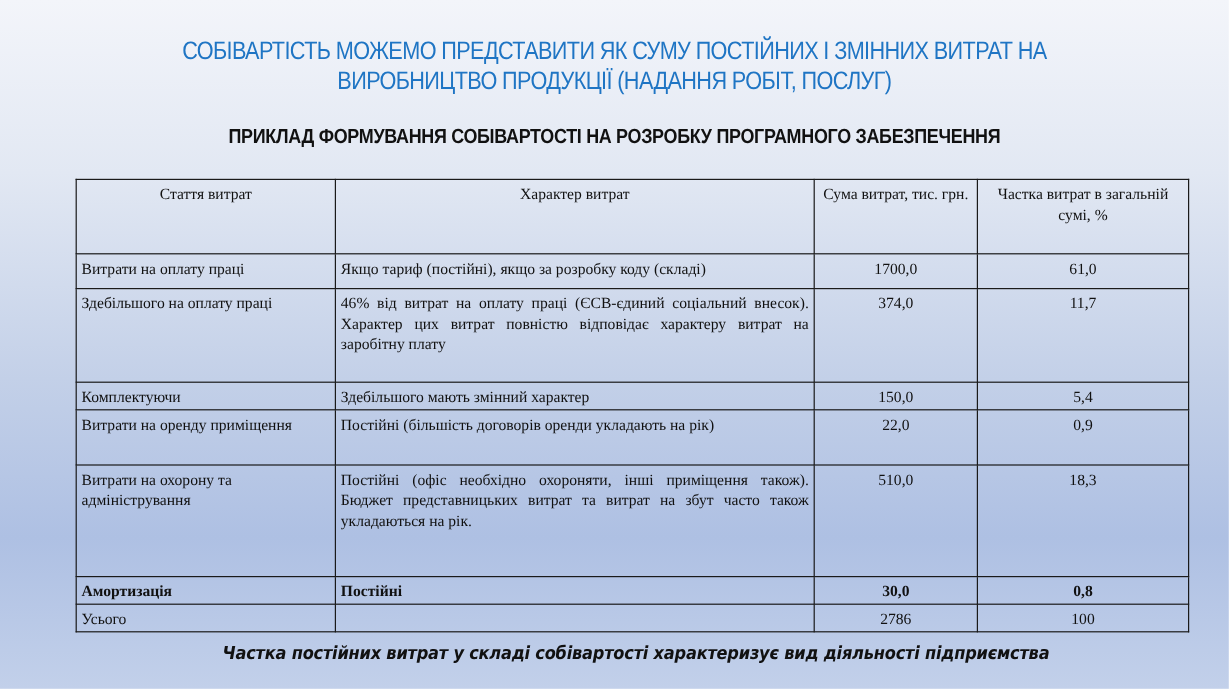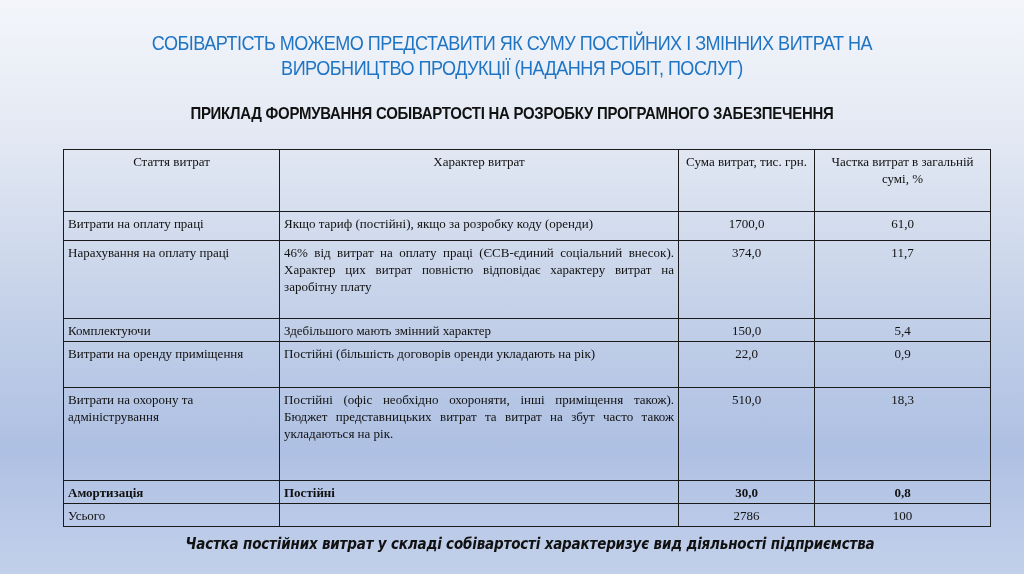--- a/index.html
+++ b/index.html
@@ -54,26 +54,26 @@
   </colgroup>
   <tbody>
       <tr style="height:62px">
     <td class="c">Стаття витрат</td>
     <td class="c">Характер витрат</td>
     <td class="c">Сума витрат, тис. грн.</td>
     <td class="c">Частка витрат в загальній сумі, %</td>
   </tr>
   <tr style="height:29px">
     <td>Витрати на оплату праці</td>
-    <td>Якщо тариф (постійні), якщо за розробку коду (оренди)</td>
+    <td>Якщо тариф (постійні), якщо за розробку коду (складі)</td>
     <td class="c">1700,0</td>
     <td class="c">61,0</td>
   </tr>
   <tr style="height:78px">
-    <td>Нарахування на оплату праці</td>
+    <td>Здебільшого на оплату праці</td>
     <td class="j">46% від витрат на оплату праці (ЄСВ-єдиний соціальний внесок). Характер цих витрат повністю відповідає характеру витрат на заробітну плату</td>
     <td class="c">374,0</td>
     <td class="c">11,7</td>
   </tr>
   <tr style="height:20px">
     <td>Комплектуючи</td>
     <td>Здебільшого мають змінний характер</td>
     <td class="c">150,0</td>
     <td class="c">5,4</td>
   </tr>

